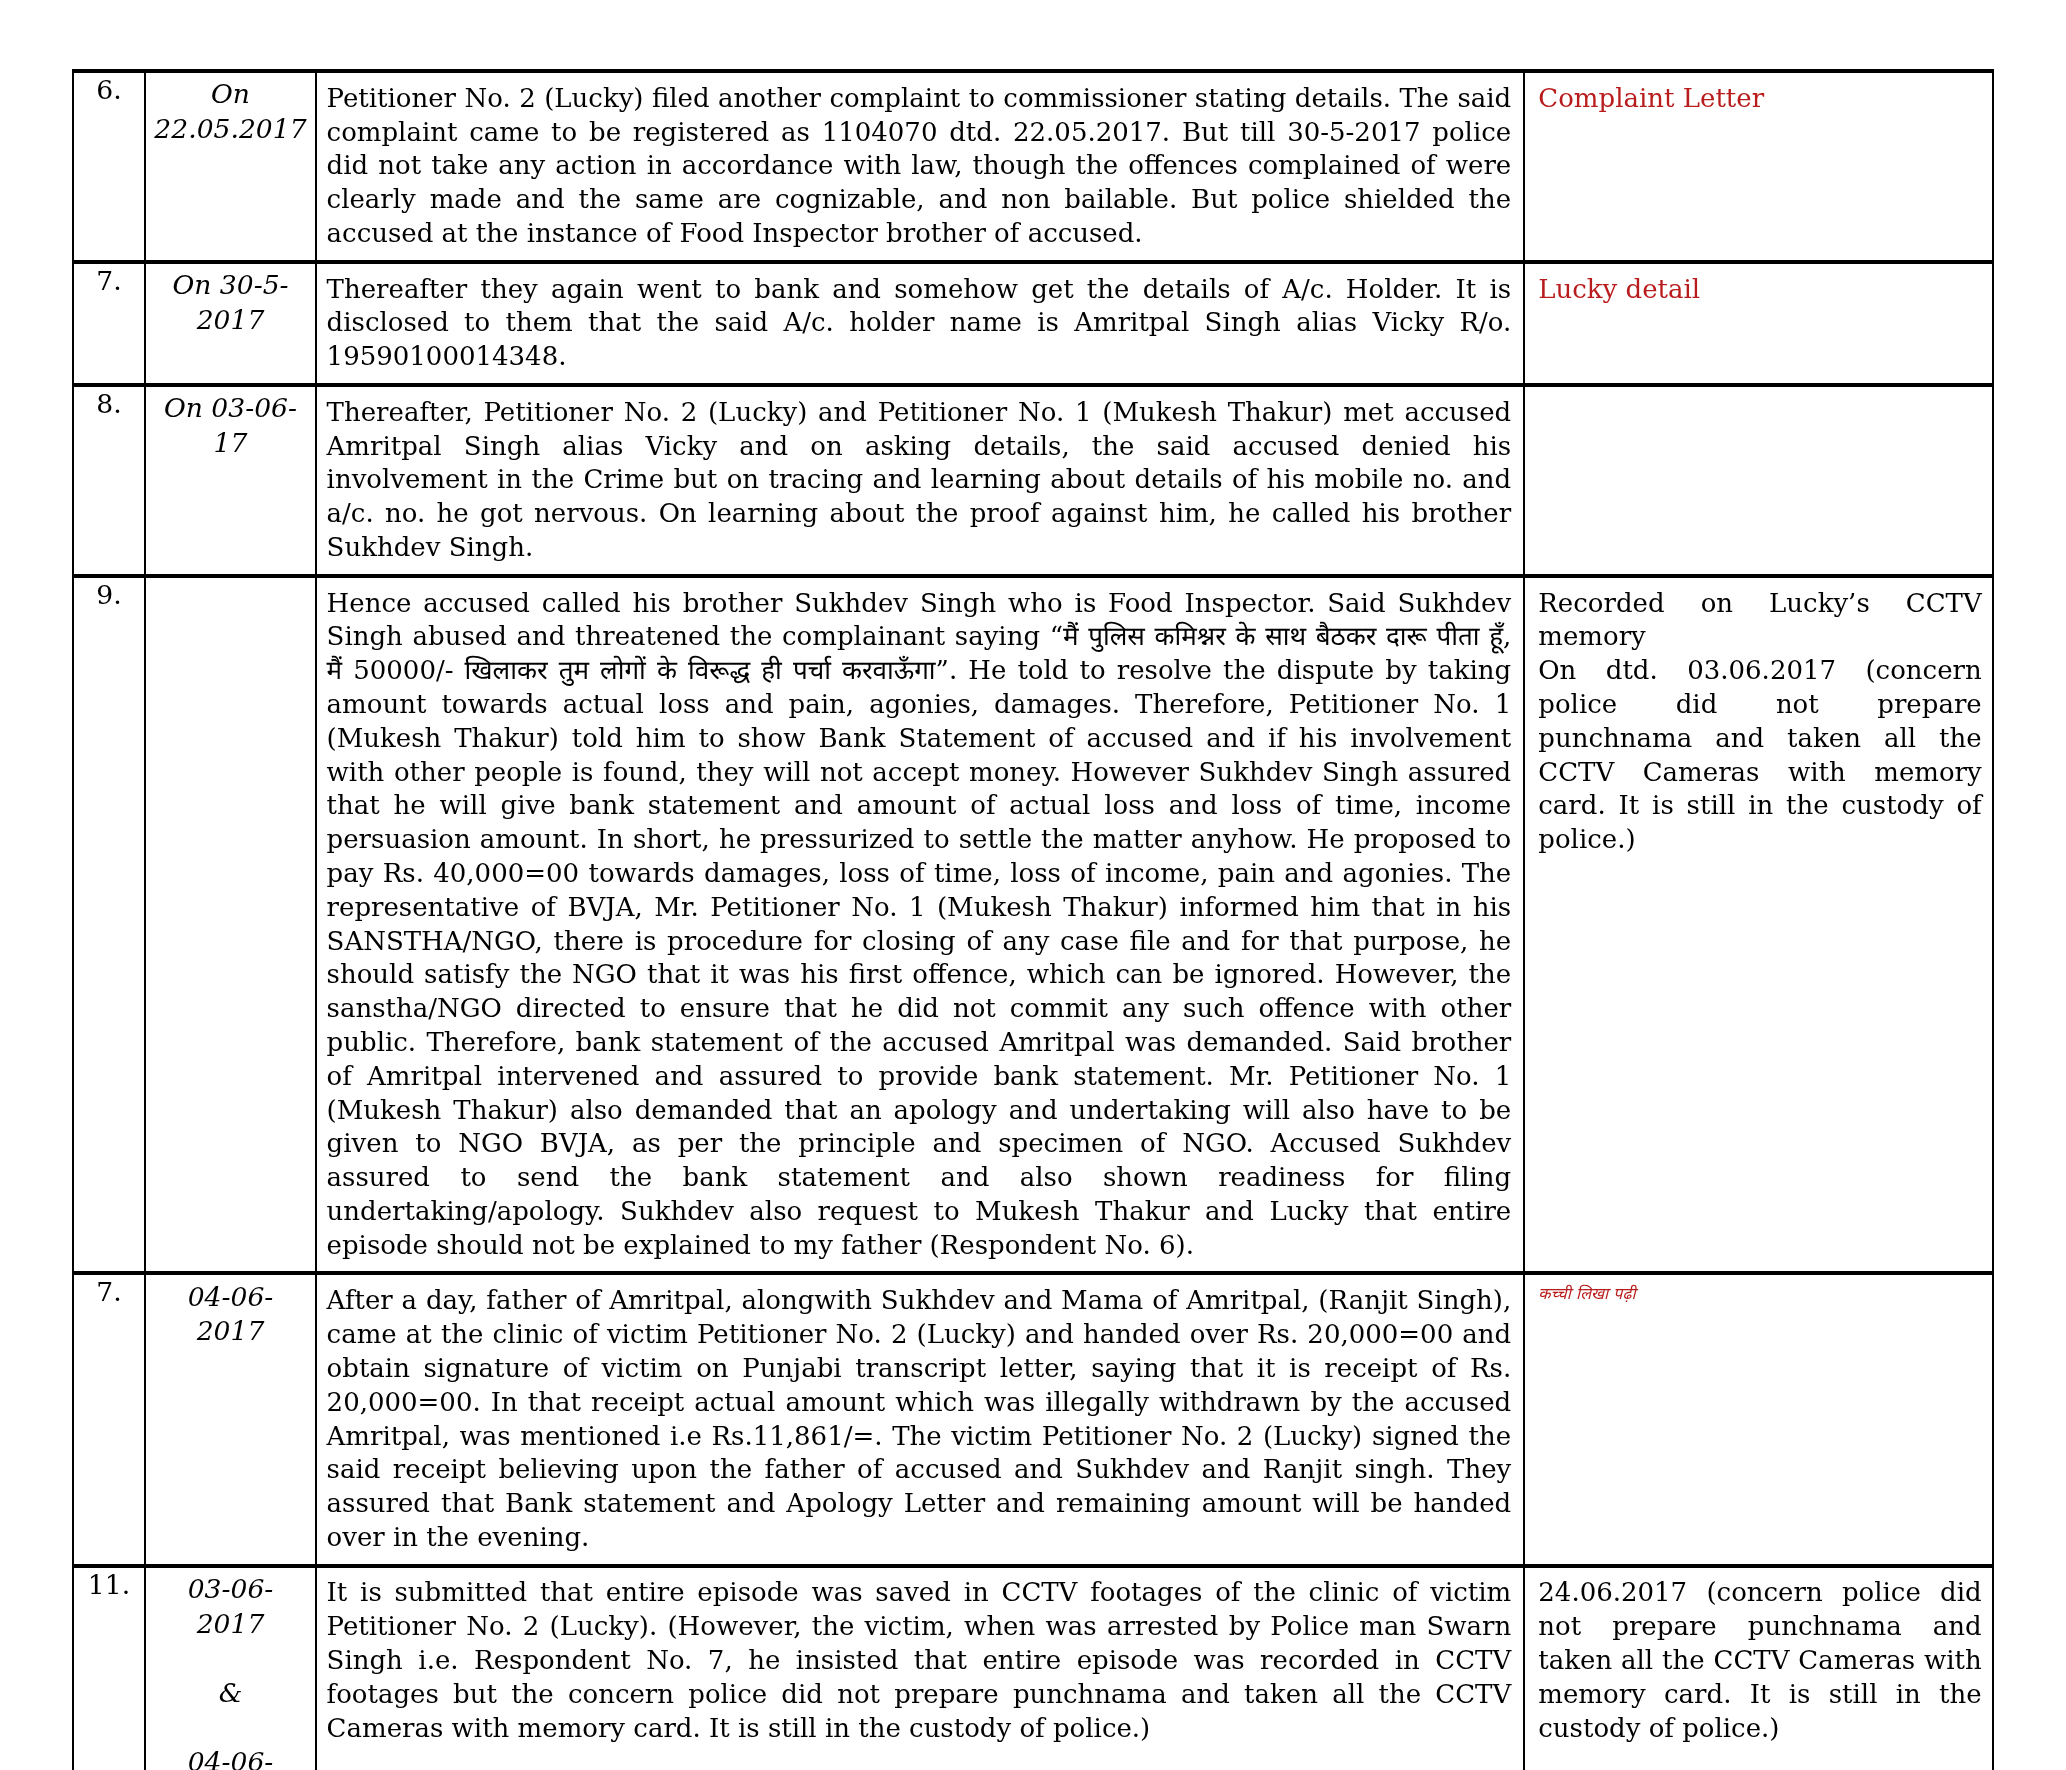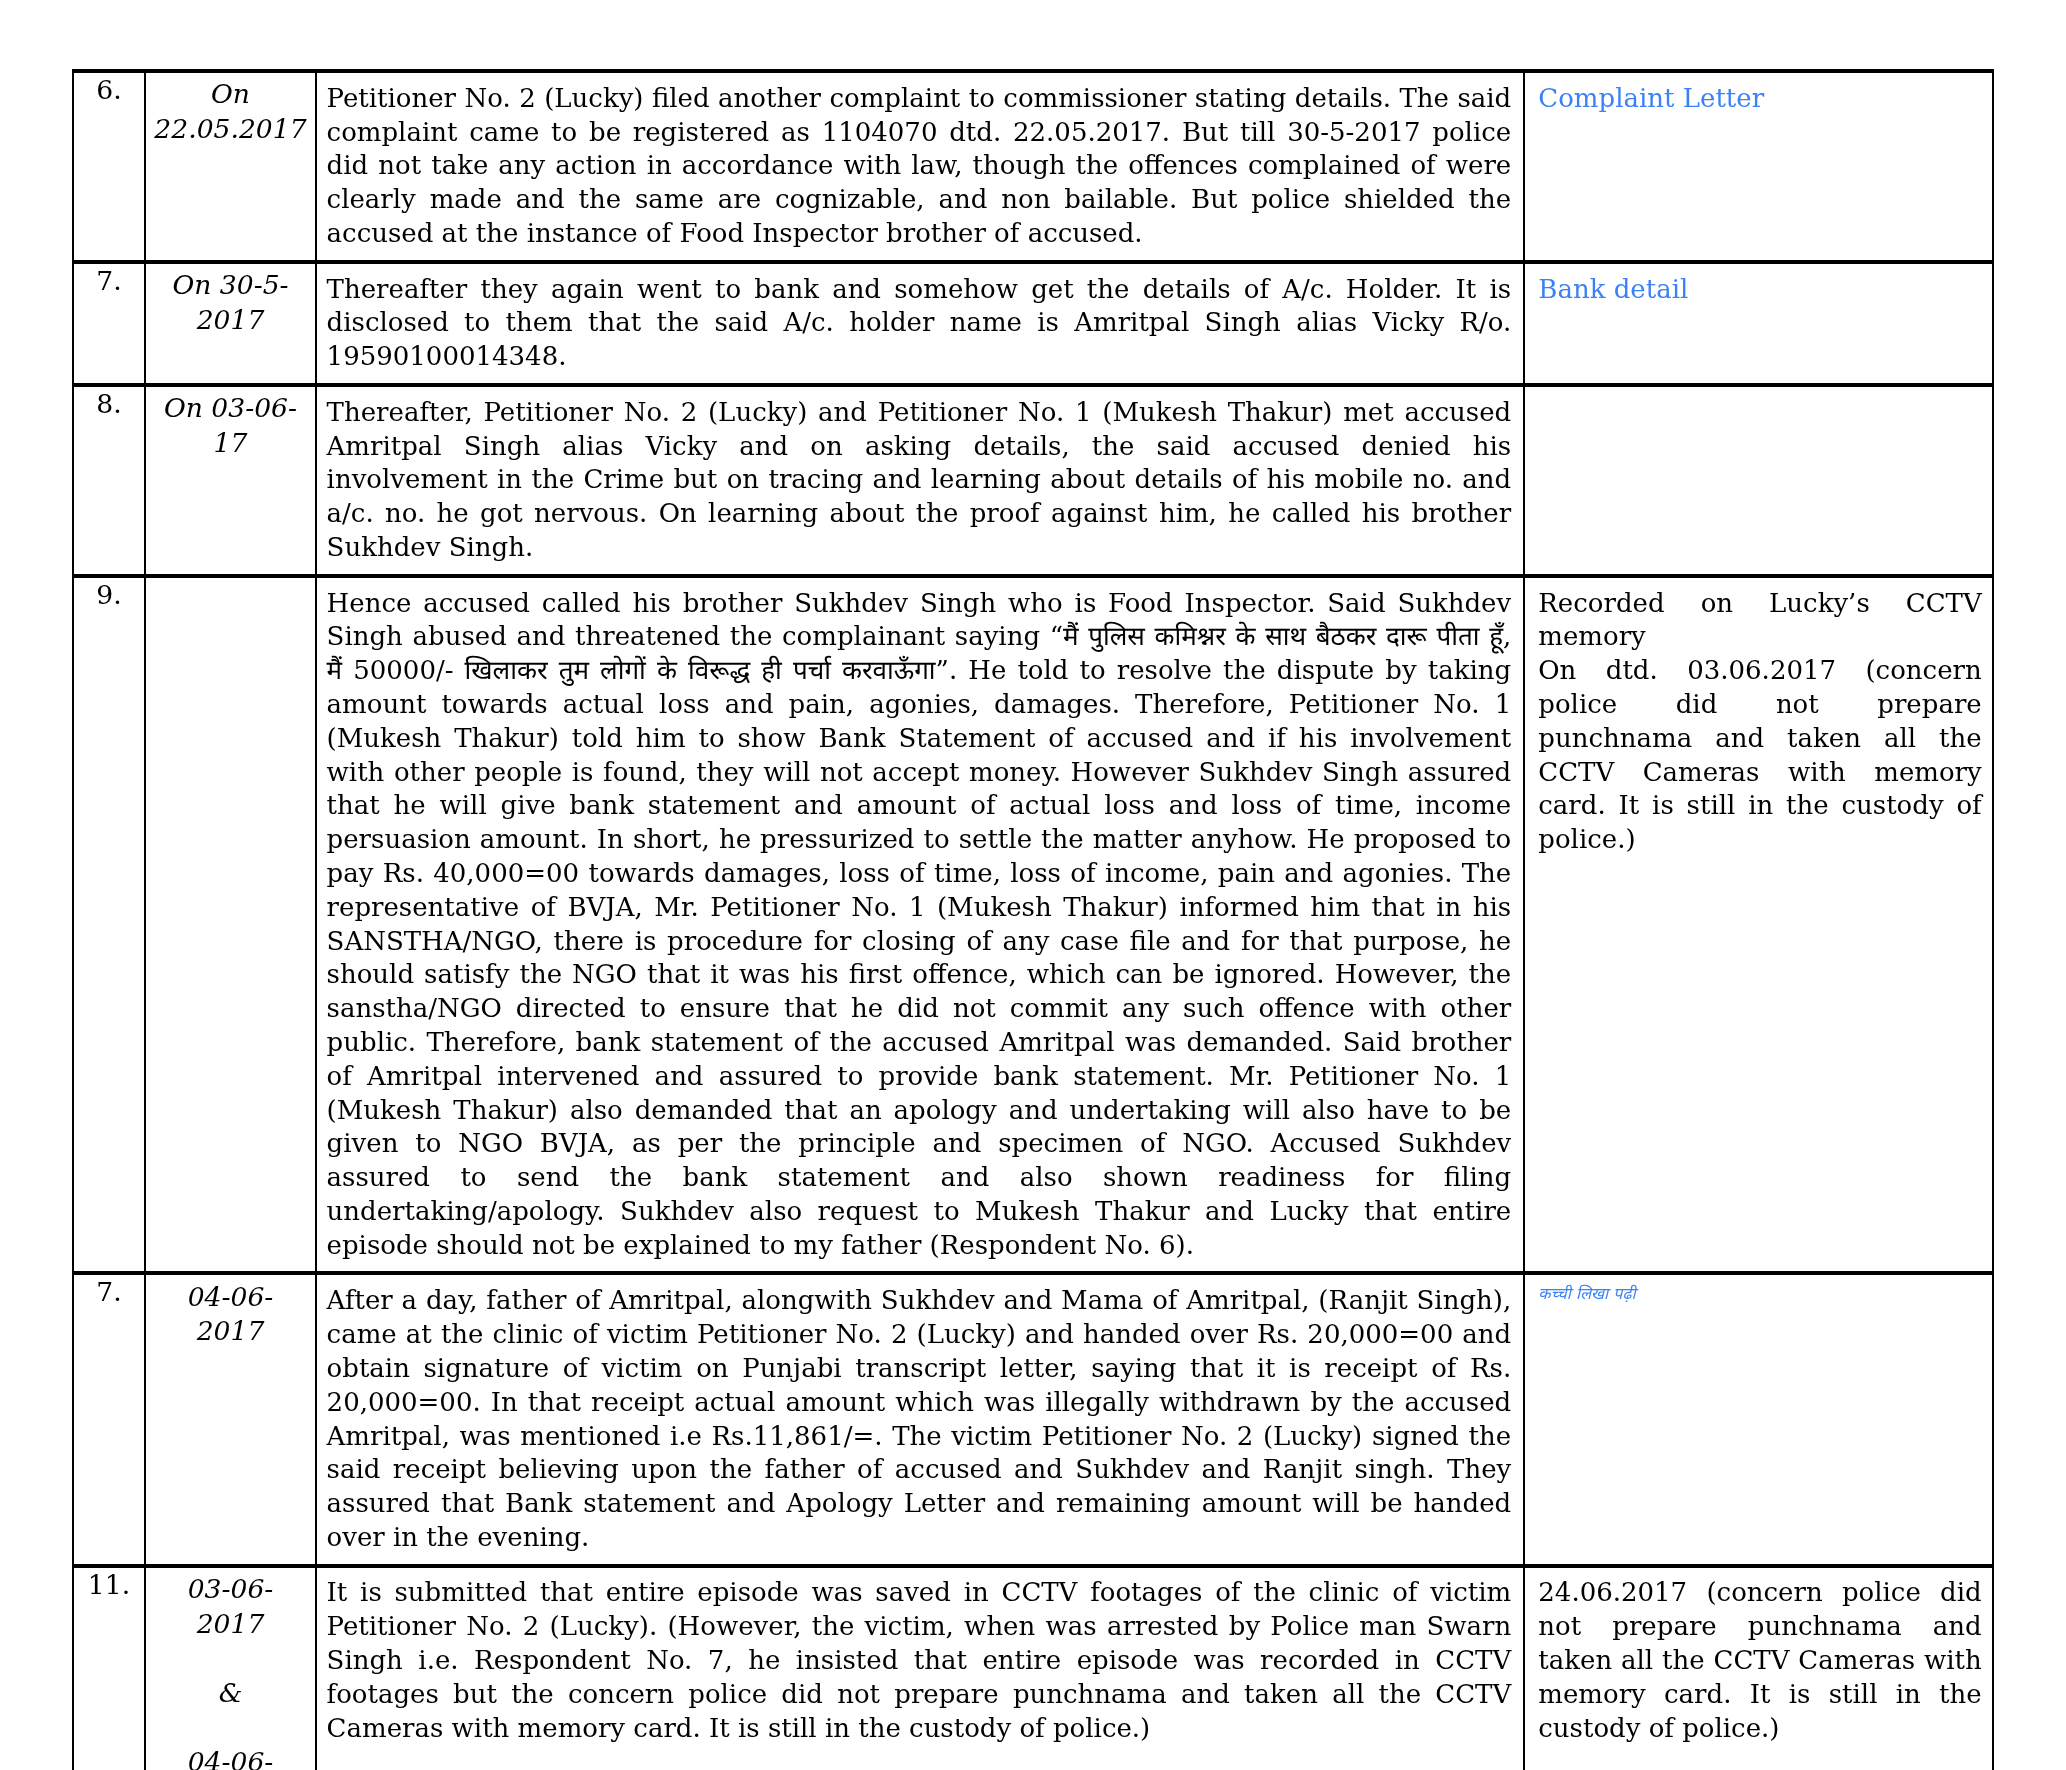--- a/index.html
+++ b/index.html
@@ -54,21 +54,21 @@
     text-align: justify;
   }
   td.note-cell {
     padding: 8.9px 10.3px 8.9px 13.3px;
     font-size: 26px;
     line-height: 1.3;
     text-align: justify;
   }
   td.note-cell p { margin: 0; }
   .gap-top { margin-top: 74px; }
-  .link { color: #3b82f6; }
+  .link { color: #b91c1c; }
   .hindi-note { font-size: 16px; line-height: 1.25; font-style: italic; }
 </style>
 </head>
 <body>
 
 <div class="sheet">
   <table class="events">
     <colgroup>
       <col style="width:72px">
       <col style="width:171px">
@@ -86,21 +86,21 @@
         <p class="link">Complaint Letter</p>
       </td>
     </tr>
 
     <tr style="height:119px">
       <td class="sn-cell">7.</td>
       <td class="date-cell">On 30-5-
 2017</td>
       <td class="desc-cell">Thereafter they again went to bank and somehow get the details of A/c. Holder. It is disclosed to them that the said A/c. holder name is Amritpal Singh alias Vicky R/o. 19590100014348.</td>
       <td class="note-cell">
-        <p class="link">Bank detail</p>
+        <p class="link">Lucky detail</p>
       </td>
     </tr>
 
     <tr style="height:148px">
       <td class="sn-cell">8.</td>
       <td class="date-cell">On 03-06-
 17</td>
       <td class="desc-cell">Thereafter, Petitioner No. 2 (Lucky) and Petitioner No. 1 (Mukesh Thakur) met accused Amritpal Singh alias Vicky and on asking details, the said accused denied his involvement in the Crime but on tracing and learning about details of his mobile no. and a/c. no. he got nervous. On learning about the proof against him, he called his brother Sukhdev Singh.</td>
       <td class="note-cell"></td>
     </tr>

